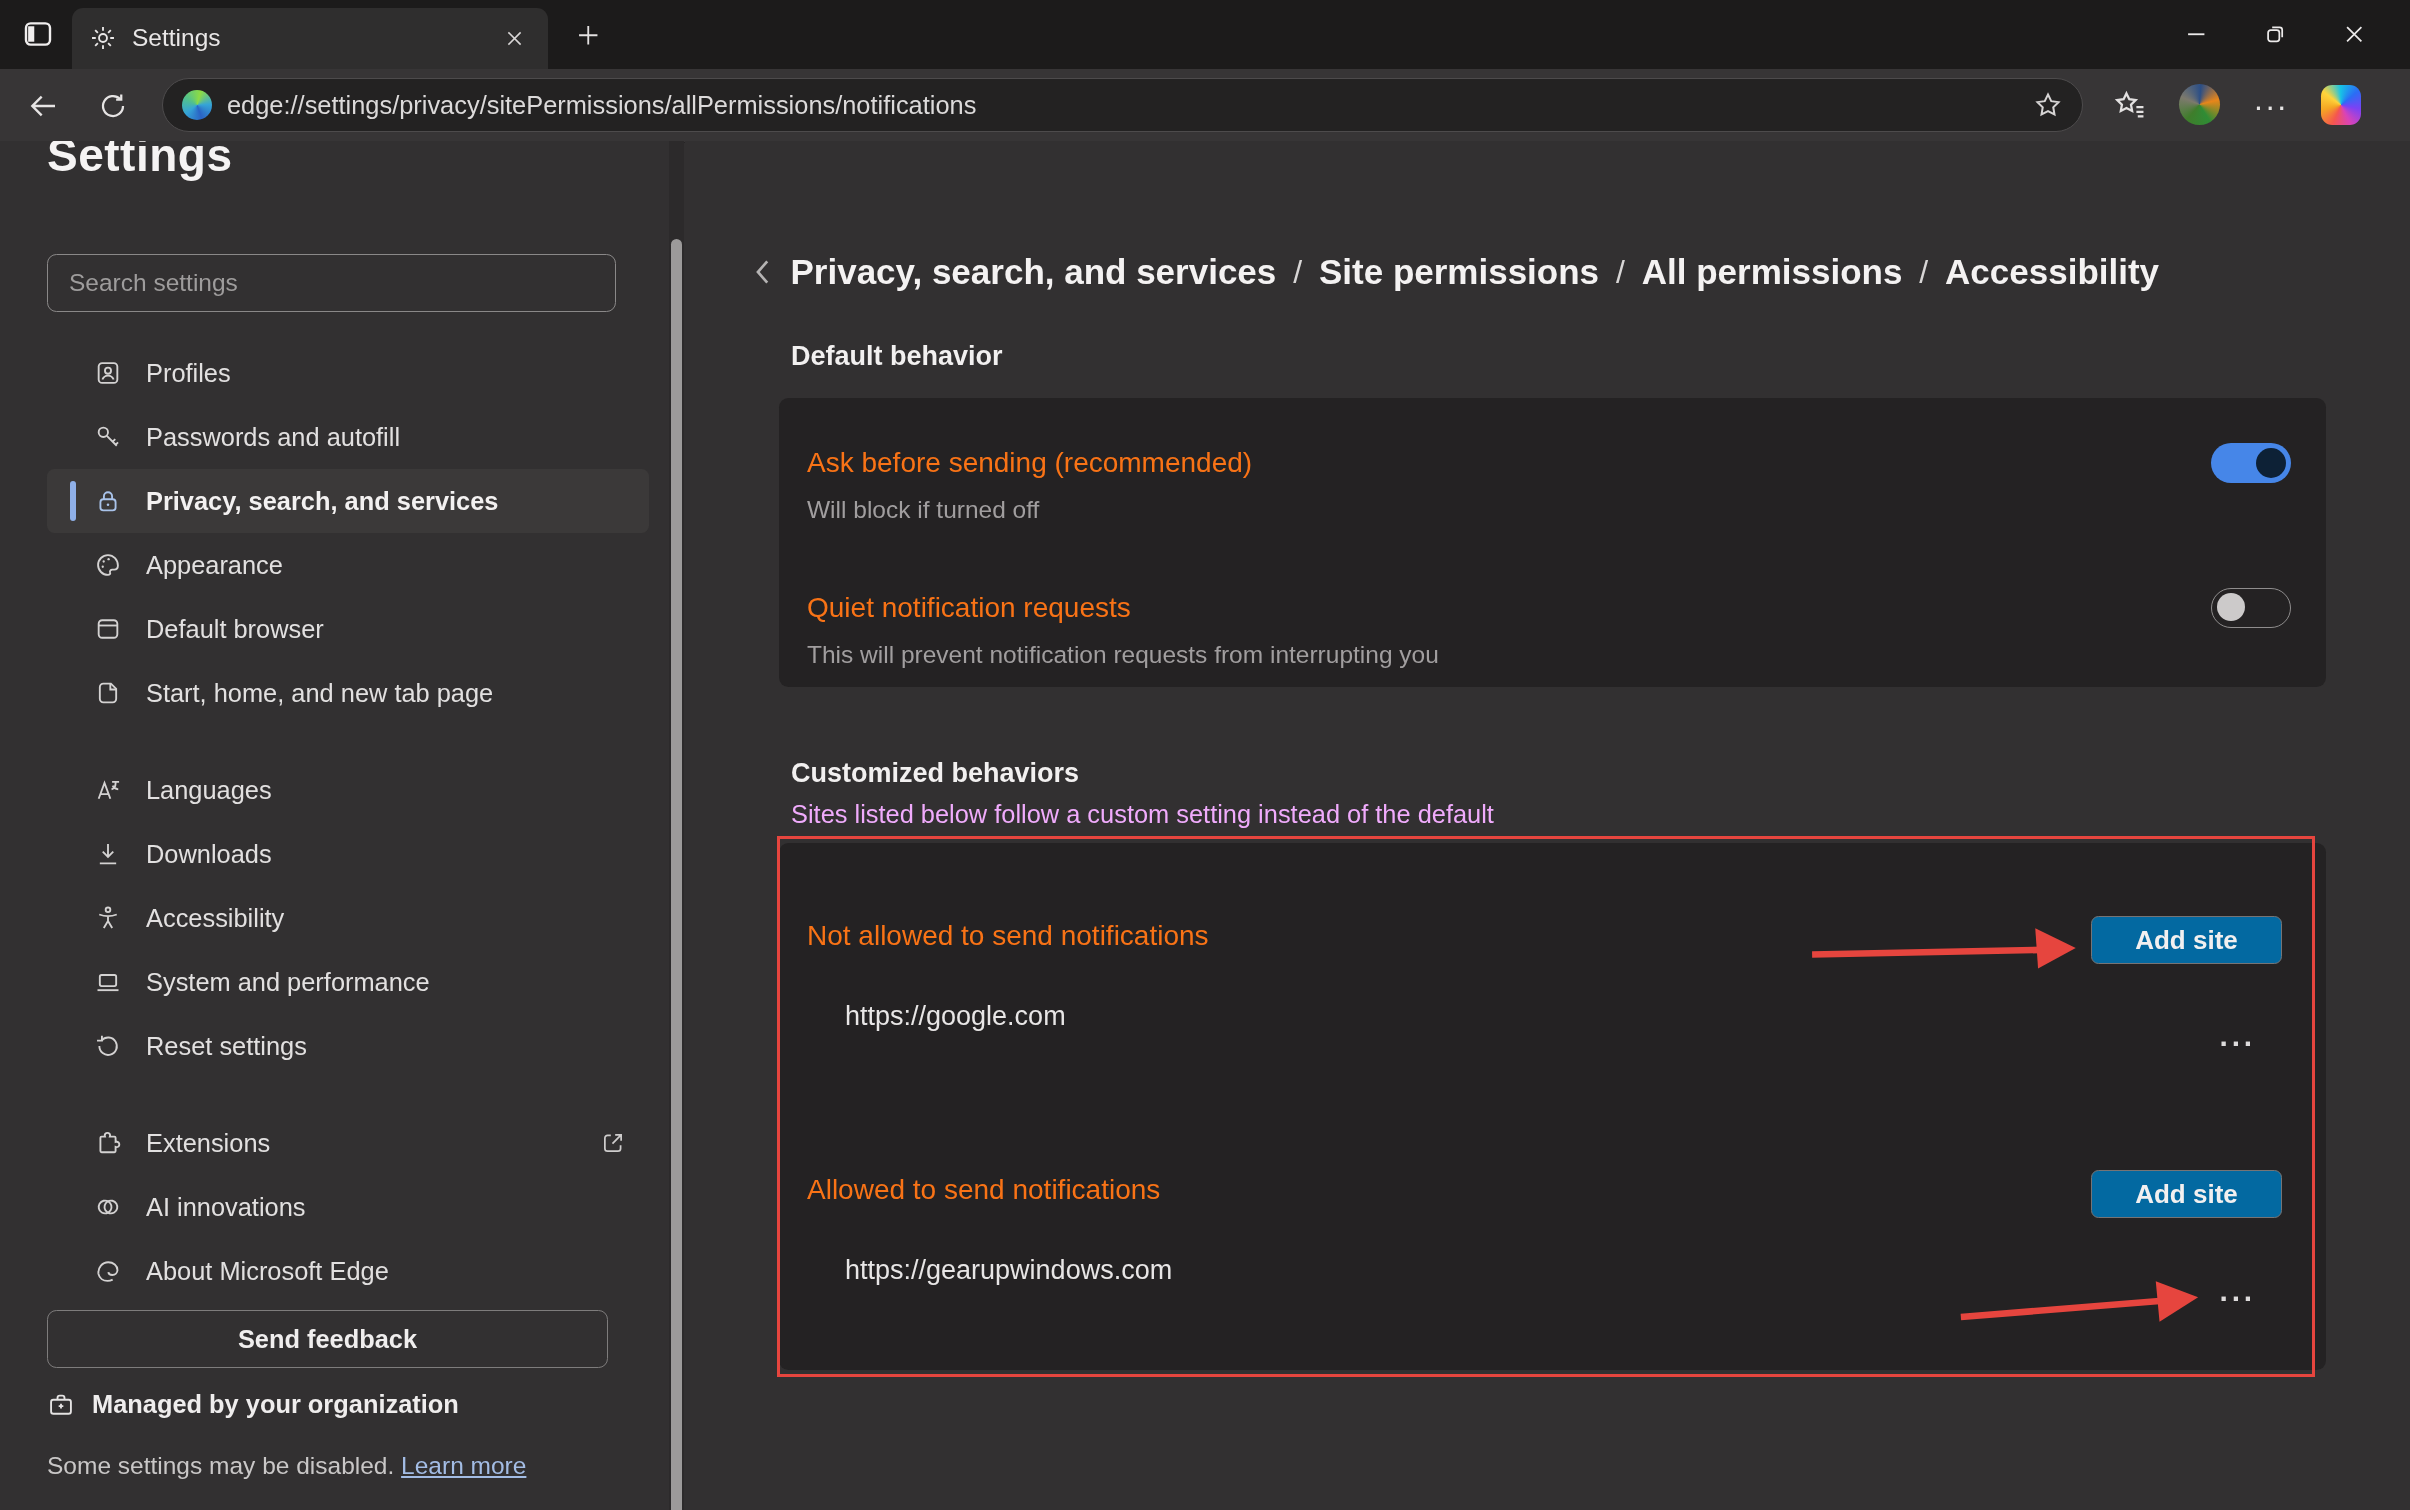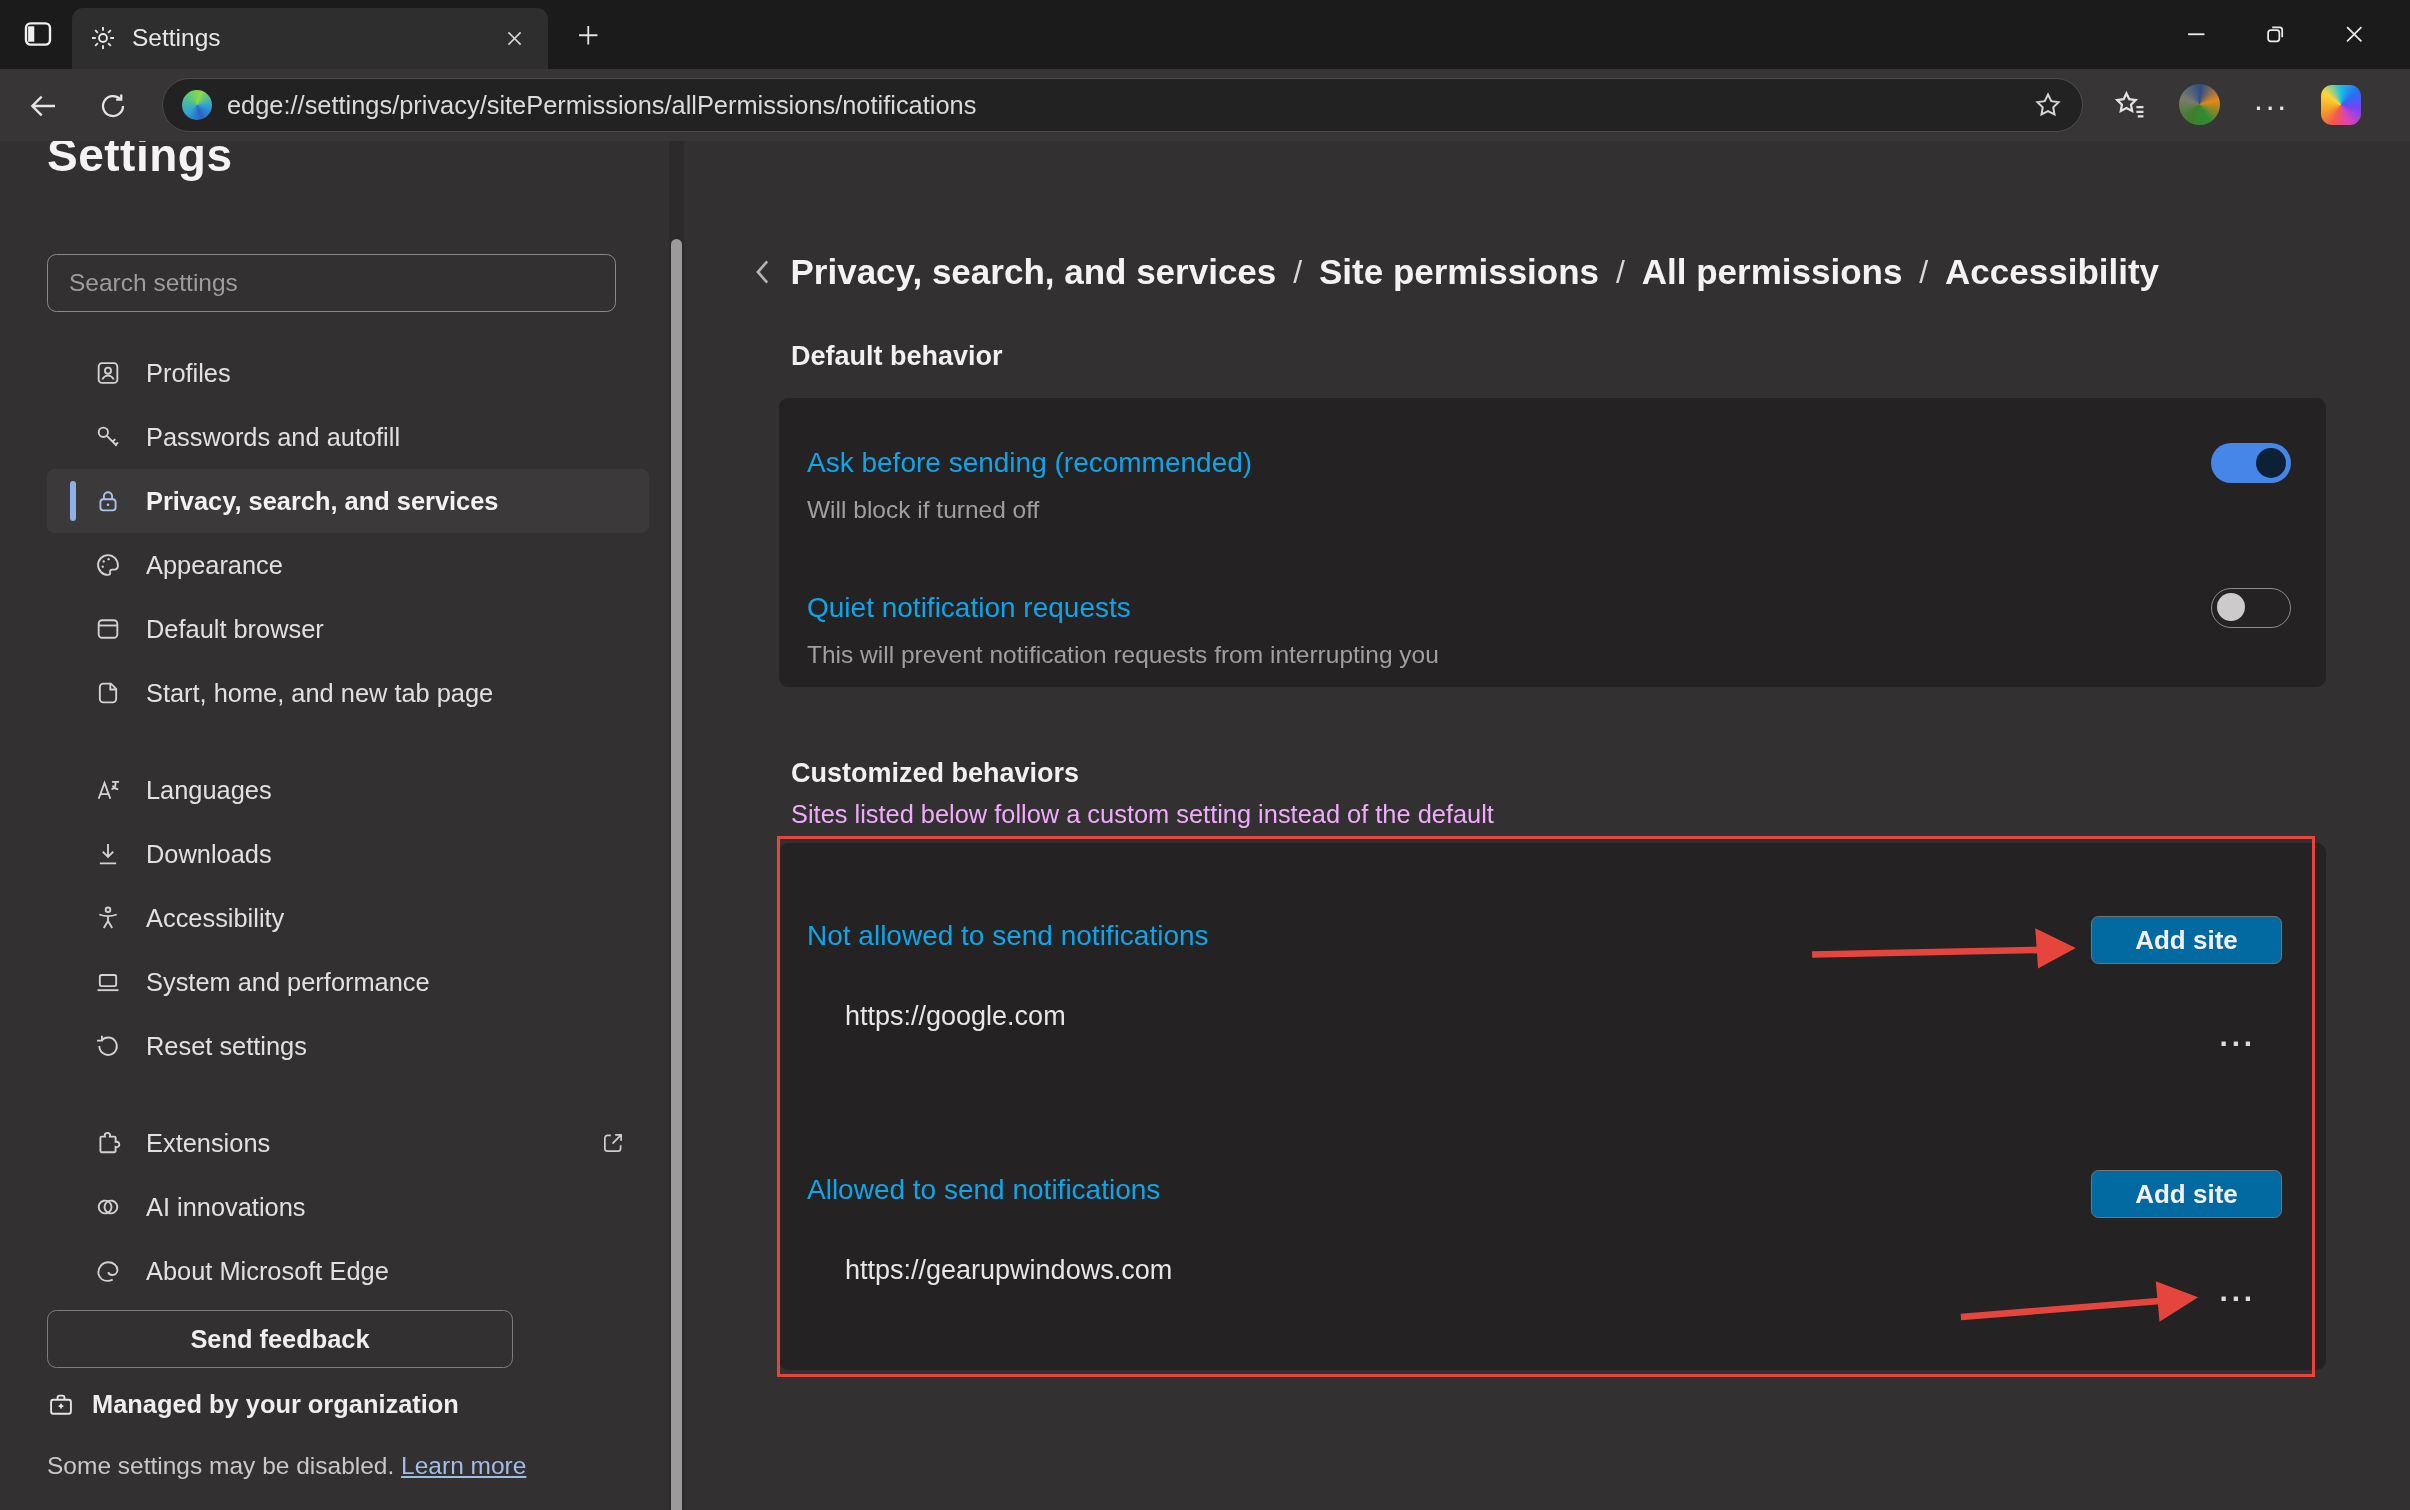--- a/index.html
+++ b/index.html
@@ -44,41 +44,41 @@
     background:transparent;border:1.4px solid #8a8888;border-radius:9.4px;color:#e9e7e7;
     font-size:24.5px;padding:12px 21px;font-family:inherit;outline:none;}
   .sb-search::placeholder{color:#9e9c9c;}
   .nav{position:absolute;left:0;top:200px;right:0;}
   .nav-item{position:relative;height:64px;margin:0 21px 0 47px;border-radius:7.5px;
     display:flex;align-items:center;padding-left:47px;gap:24px;font-size:25.4px;color:#e2e0e0;box-sizing:border-box;}
   .nav-item.gap{margin-top:33px;}
   .nav-item.selected{background:#3b3939;color:#f3f1f1;font-weight:600;}
   .sel-bar{position:absolute;left:22.6px;top:12.2px;width:6.6px;height:40px;border-radius:3.8px;background:#8fb0e8;}
   .nav-ext{margin-left:auto;margin-right:22.6px;}
-  .sb-feedback{position:absolute;left:47px;top:1169px;width:466px;height:58px;box-sizing:border-box;
+  .sb-feedback{position:absolute;left:47px;top:1169px;width:561px;height:58px;box-sizing:border-box;
     border:1.4px solid #7e7c7c;border-radius:9.4px;background:transparent;color:#f0eeee;
     font-size:25.4px;font-weight:600;display:flex;align-items:center;justify-content:center;font-family:inherit;}
   .sb-managed{position:absolute;left:47px;top:1249px;display:flex;align-items:center;gap:17px;
     font-size:25.4px;font-weight:600;color:#efeded;}
   .sb-note{position:absolute;left:47px;top:1311px;font-size:24.5px;color:#c9c7c7;}
   .sb-note a{color:#a3bce4;text-decoration:underline;cursor:pointer;}
   
   .sb-scroll{position:absolute;left:669px;top:141px;width:15px;bottom:0;background:#2c2a2b;}
   .sb-thumb{position:absolute;left:1.9px;top:98px;width:11.3px;bottom:-7.5px;border-radius:6.6px;background:#9c9a9a;}
   
   .content{position:absolute;left:685px;top:141px;right:0;bottom:0;background:#323031;}
   .crumbs{position:absolute;left:66px;top:111px;display:flex;align-items:center;gap:15px;}
   .crumb{font-size:35px;font-weight:700;color:#f4f2f2;white-space:nowrap;}
   .crumb-sep{font-size:32px;font-weight:400;color:#d8d6d6;padding:0 1.9px;}
   .sec-h{position:absolute;font-size:27px;font-weight:700;color:#f2f0f0;}
   .sec-sub{position:absolute;font-size:25.4px;color:#f0abfc;}
   .card{position:absolute;left:94px;width:1547px;background:#242223;border-radius:9.4px;}
   .card1{top:257px;height:289px;}
   .card2{top:702px;height:527px;}
-  .row-title{position:absolute;left:28px;font-size:28px;color:#0ea5e9;}
+  .row-title{position:absolute;left:28px;font-size:28px;color:#f97316;}
   .row-sub{position:absolute;left:28px;font-size:24.5px;color:#a19e9f;}
   .toggle{position:absolute;right:35px;width:80px;height:40px;border-radius:21px;box-sizing:border-box;cursor:pointer;}
   .toggle.on{background:#4686e8;}
   .toggle.on::after{content:'';position:absolute;right:4.7px;top:4.7px;width:30px;height:30px;border-radius:50%;background:#0d2136;}
   .toggle.off{border:1.9px solid #8f8d8d;}
   .toggle.off::after{content:'';position:absolute;left:4.7px;top:3.8px;width:28px;height:28px;border-radius:50%;background:#cccaca;}
   .addsite{position:absolute;right:44px;width:191px;height:48px;box-sizing:border-box;border:1.4px solid #767475;
     border-radius:7.5px;background:#0369a1;color:#f2f0f0;font-size:26px;font-weight:600;
     display:flex;align-items:center;justify-content:center;font-family:inherit;}
   .site-url{position:absolute;left:66px;font-size:27px;color:#e8e6e6;}

